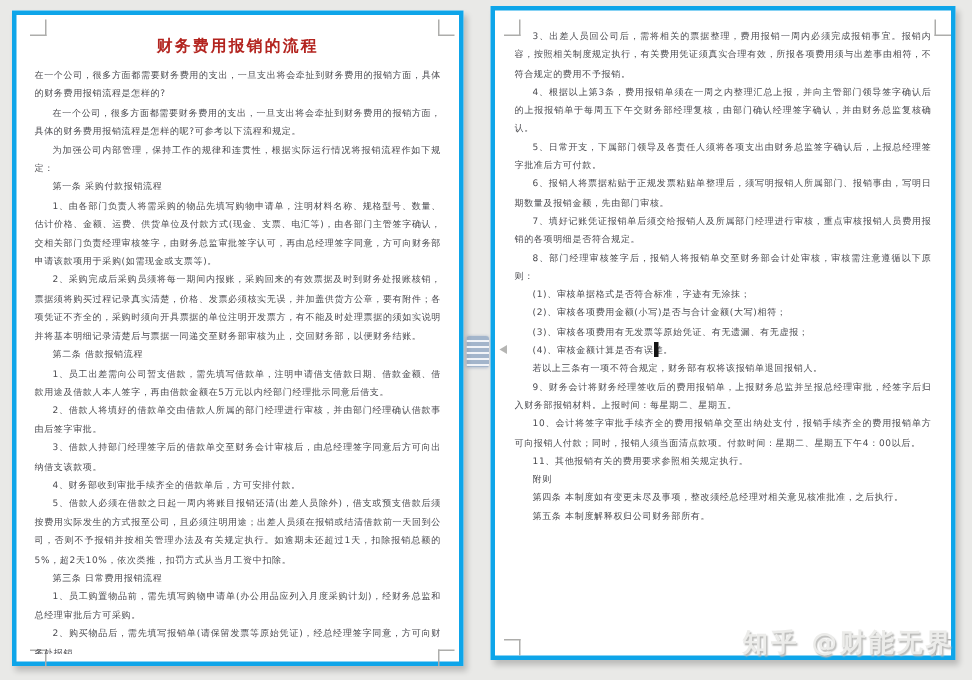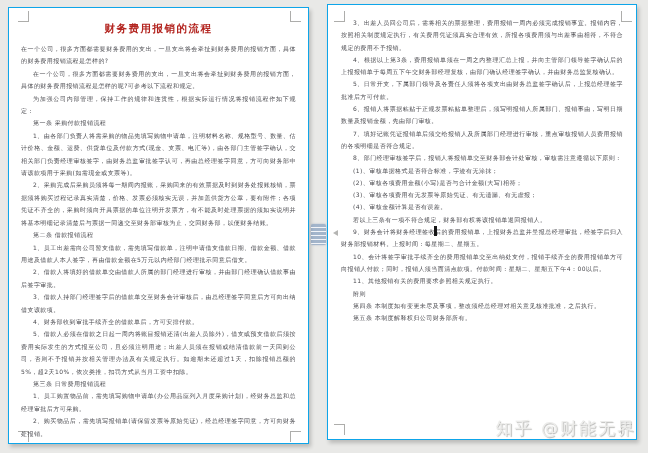--- a/index.html
+++ b/index.html
@@ -4,21 +4,21 @@
 <style>
   html,body{margin:0;padding:0;}
   body{
     width:648px;height:453px;overflow:hidden;position:relative;
     background:var(--desk,#e9e9e7);
     font-family:"DejaVu Sans","Liberation Sans",sans-serif;
   }
   .desk{position:absolute;inset:0;}
   .page{
     position:absolute;background:var(--page,#fff);
-    border:1px solid #0ea5e9;
+    border:3px solid #0ea5e9;
     box-shadow:2px 3px 4px rgba(0,0,0,0.20);
     box-sizing:border-box;
   }
   .page1{left:8px;top:7px;width:301px;height:437px;}
   .page2{left:327px;top:4px;width:310px;height:436px;}
 
   .doc-title{
     position:absolute;top:14px;left:0;right:0;margin:0;
     text-align:center;font-size:10.5px;font-weight:bold;
     letter-spacing:1.5px;color:var(--title_red,#b3241f);
@@ -57,21 +57,21 @@
     box-shadow:0 0 2px rgba(80,110,160,0.4);
   }
   .note-arrow{
     position:absolute;left:333px;top:230px;width:0;height:0;
     border-top:3px solid transparent;border-bottom:3px solid transparent;
     border-right:5px solid #a2a2a0;
     opacity:0.8;
   }
   .watermark{
     position:absolute;right:12px;bottom:13px;
-    font-size:17px;font-weight:normal;letter-spacing:2px;
+    font-size:17px;font-weight:bold;letter-spacing:2px;
     color:var(--watermark,#ececea);
     text-shadow:1px 1px 1px #b9b9b7;
     margin-left:48px;
   }
 </style>
 </head>
 <body>
 
 <div class="desk">
 

